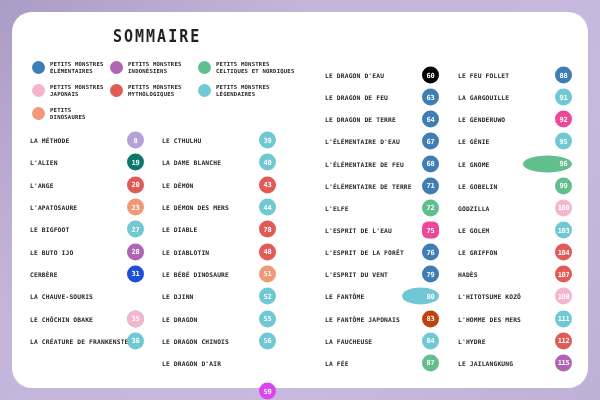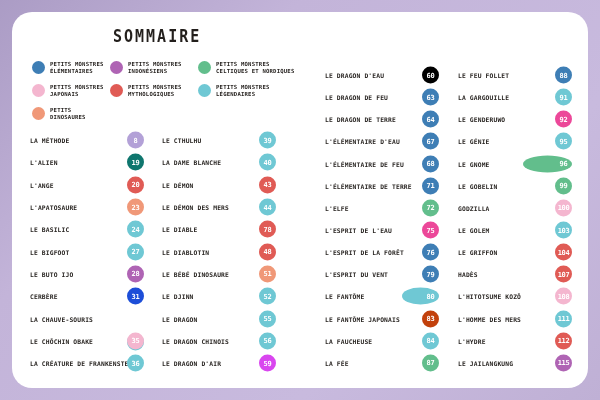--- a/index.html
+++ b/index.html
@@ -106,24 +106,20 @@
         </div>
         <div class="row">
           <span class="lab">L'ANGE</span>
           <span class="badge" style="background: rgb(224, 91, 85);">20</span>
         </div>
         <div class="row">
           <span class="lab">L'APATOSAURE</span>
           <span class="badge" style="background: rgb(240, 152, 120);">23</span>
         </div>
         <div class="row">
-          <span class="lab">LE BASILIC</span>
-          <span class="badge" style="background: rgb(111, 200, 212);">24</span>
-        </div>
-        <div class="row">
           <span class="lab">LE BIGFOOT</span>
           <span class="badge" style="background: rgb(111, 200, 212);">27</span>
         </div>
         <div class="row">
           <span class="lab">LE BUTO IJO</span>
           <span class="badge" style="background: rgb(175, 100, 180);">28</span>
         </div>
         <div class="row">
           <span class="lab">CERBÈRE</span>
           <span class="badge" style="background: #1d4ed8;">31</span>
@@ -177,21 +173,21 @@
         <div class="row">
           <span class="lab">LE DRAGON</span>
           <span class="badge" style="background: rgb(111, 200, 212);">55</span>
         </div>
         <div class="row">
           <span class="lab">LE DRAGON CHINOIS</span>
           <span class="badge" style="background: rgb(111, 200, 212);">56</span>
         </div>
         <div class="row">
           <span class="lab">LE DRAGON D'AIR</span>
-          <span class="badge" style="background: #d946ef;">59</span>
+          <span class="badge" style="background: #d946ef; margin-top: 28px;">59</span>
         </div>
       </div>
     <div class="entries-col" id="col3">
         <div class="row">
           <span class="lab">LE DRAGON D'EAU</span>
           <span class="badge" style="background: #000000; text-align: right;">60</span>
         </div>
         <div class="row">
           <span class="lab">LE DRAGON DE FEU</span>
           <span class="badge" style="background: rgb(62, 126, 181);">63</span>
@@ -211,21 +207,21 @@
         <div class="row">
           <span class="lab">L'ÉLÉMENTAIRE DE TERRE</span>
           <span class="badge" style="background: rgb(62, 126, 181);">71</span>
         </div>
         <div class="row">
           <span class="lab">L'ELFE</span>
           <span class="badge" style="background: rgb(98, 190, 140);">72</span>
         </div>
         <div class="row">
           <span class="lab">L'ESPRIT DE L'EAU</span>
-          <span class="badge" style="background: #ec4899;">75</span>
+          <span class="badge" style="background: #ec4899; border-radius: 6px;">75</span>
         </div>
         <div class="row">
           <span class="lab">L'ESPRIT DE LA FORÊT</span>
           <span class="badge" style="background: rgb(62, 126, 181);">76</span>
         </div>
         <div class="row">
           <span class="lab">L'ESPRIT DU VENT</span>
           <span class="badge" style="background: rgb(62, 126, 181);">79</span>
         </div>
         <div class="row">

